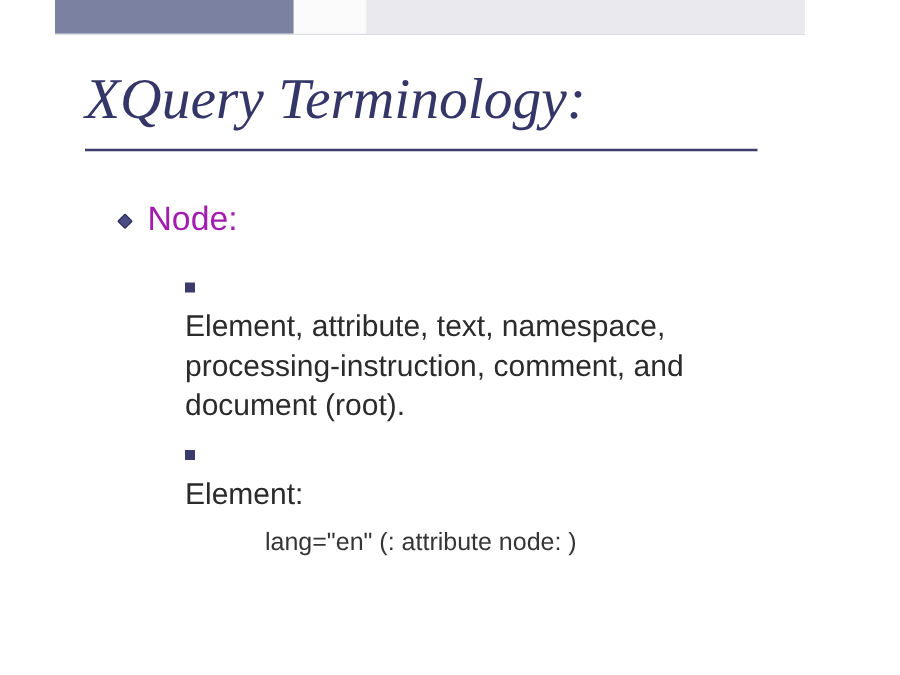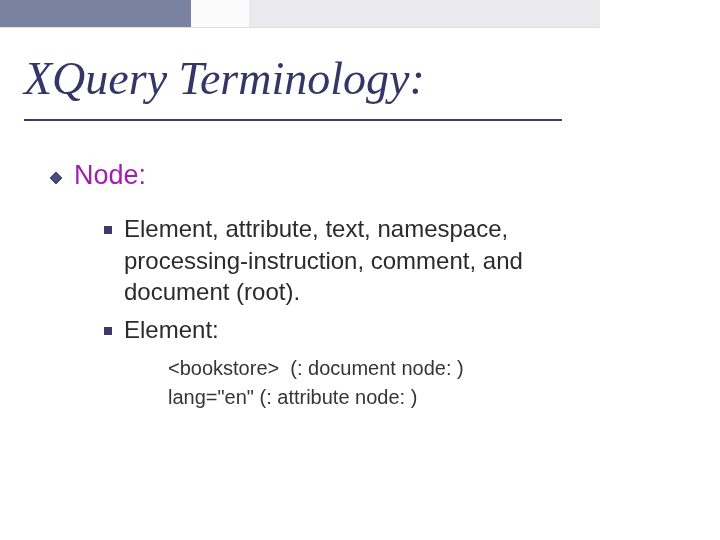--- a/index.html
+++ b/index.html
@@ -9,20 +9,21 @@
     height: 540px;
     background: #ffffff;
     font-family: Verdana, Arial, sans-serif;
     overflow: hidden;
   }
   .slide {
     width: 600px;
     height: 540px;
     position: relative;
     box-sizing: border-box;
+    margin-left: 44px;
   }
   .topbar {
     position: absolute;
     top: 0;
     left: 0;
     width: 100%;
     height: 27px;
     display: flex;
   }
   .topbar .seg {
@@ -77,20 +78,21 @@
     font-family: Verdana, Arial, sans-serif;
     font-size: 27px;
     color: #a21caf;
   }
   .level2 {
     display: flex;
     align-items: flex-start;
     gap: 12px;
     margin-left: 54px;
     margin-bottom: 6px;
+    flex-direction: column;
   }
   .level2 .bullet2 {
     width: 8px;
     height: 8px;
     background: #3a3b6a;
     margin-top: 13px;
     flex: 0 0 8px;
   }
   .level2 .text2 {
     font-size: 24px;
@@ -138,18 +140,17 @@
       <span class="bullet2"></span>
       <span class="text2">Element, attribute, text, namespace, processing-instruction, comment, and document (root).</span>
     </div>
 
     <div class="level2">
       <span class="bullet2"></span>
       <span class="text2">Element:</span>
     </div>
 
     <div class="examples">
-      <div>&lt;bookstore&gt;  (: document node: )</div>
       <div>lang="en" (: attribute node: )</div>
     </div>
 
   </div>
 </div>
 
 </body></html>

